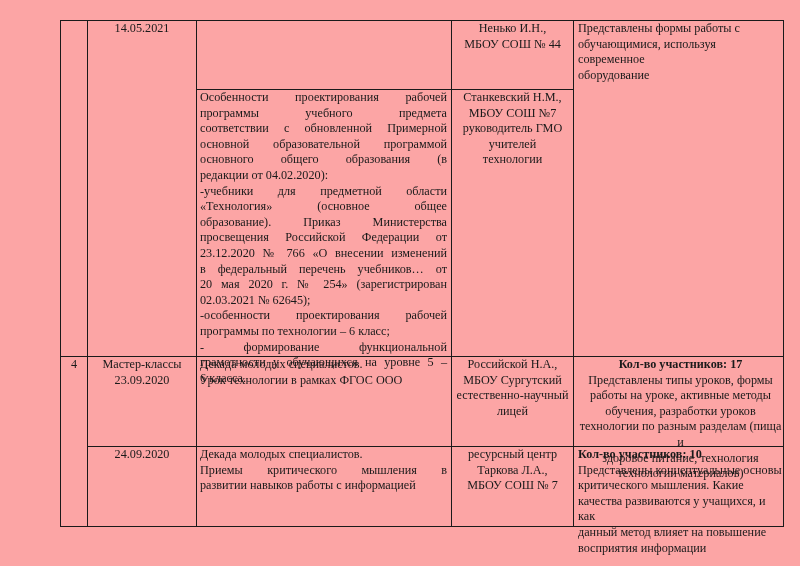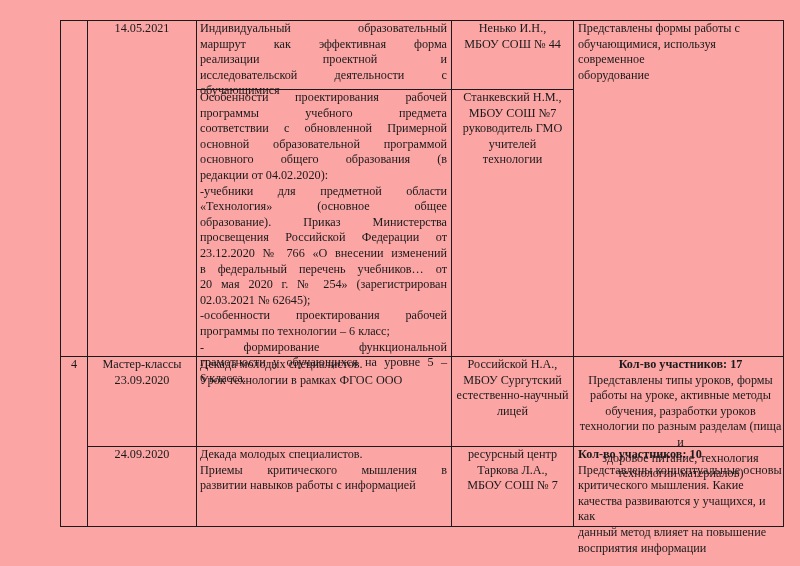--- a/index.html
+++ b/index.html
@@ -30,27 +30,20 @@
 
   <div class="vl" style="left:60px; top:20px; height:507px;"></div>
   <div class="vl" style="left:87px; top:20px; height:507px;"></div>
   <div class="vl" style="left:196px; top:20px; height:507px;"></div>
   <div class="vl" style="left:451px; top:20px; height:507px;"></div>
   <div class="vl" style="left:573px; top:20px; height:507px;"></div>
   <div class="vl" style="left:783px; top:20px; height:507px;"></div>
 
   <div class="cell center" style="left:88px; top:21px; width:108px;">
     <span>14.05.2021</span>
-  </div>
-  <div class="cell just" style="left:200px; top:21px; width:247px;">
-    <span class="line">Индивидуальный образовательный</span>
-    <span class="line">маршрут как эффективная форма</span>
-    <span class="line">реализации проектной и</span>
-    <span class="line">исследовательской деятельности с</span>
-    <span class="line last">обучающимися</span>
   </div>
   <div class="cell center" style="left:452px; top:21px; width:121px;">
     <span class="block">Ненько И.Н.,</span>
     <span class="block">МБОУ СОШ № 44</span>
   </div>
   <div class="cell" style="left:578px; top:21px; width:205px;">
     <span class="block">Представлены формы работы с</span>
     <span class="block">обучающимися, используя современное</span>
     <span class="block">оборудование</span>
   </div>

